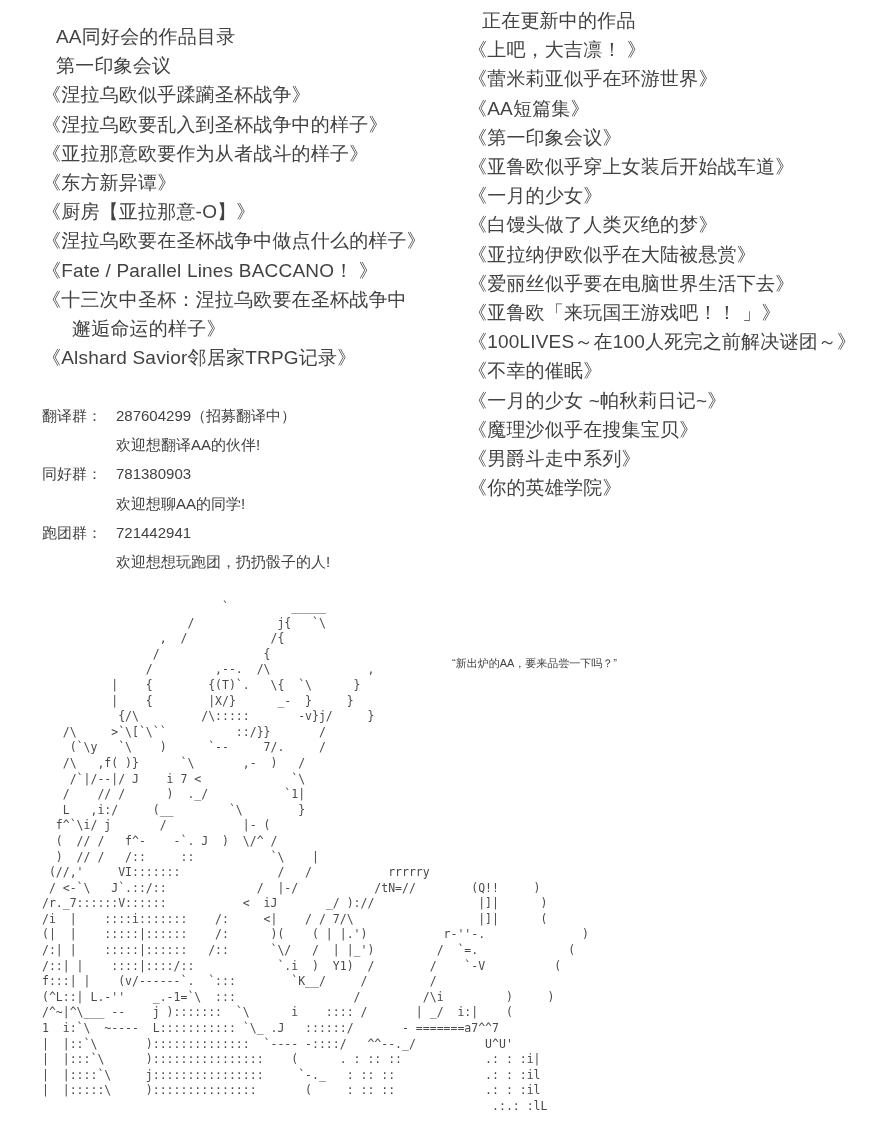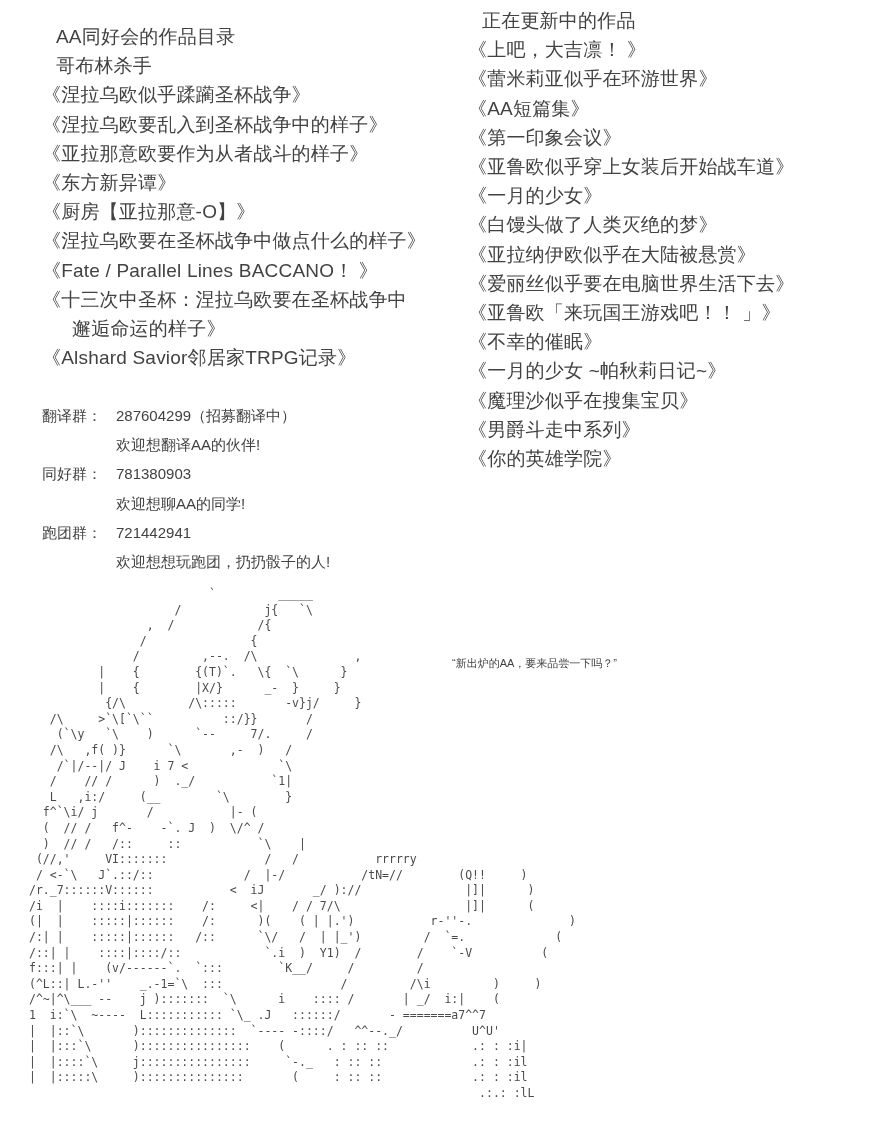--- a/index.html
+++ b/index.html
@@ -13,31 +13,31 @@
   .col-right{left:468px;top:6px;width:420px;}
   .ind1{padding-left:14px;}
   .ind2{padding-left:30px;}
   .groups{position:absolute;left:42px;top:401px;}
   .groups .line{font-size:15px;line-height:29.2px;white-space:pre;}
   .grow{display:flex;}
   .glabel{display:inline-block;min-width:74px;}
   .gnote{padding-left:74px;}
   .speech{position:absolute;left:452px;top:656px;font-size:11px;white-space:pre;}
   .aa{
-    position:absolute;left:26px;top:584px;margin:3px;
+    position:absolute;left:26px;top:584px;margin:16px;
     font-family:"DejaVu Sans Mono","Liberation Mono",monospace;
     font-size:11.5px;line-height:15.6px;color:#4a4a4a;white-space:pre;
   }
 </style>
 </head>
 <body>
 
 <section class="col col-left">
   <div class="line ind1">AA同好会的作品目录</div>
-  <div class="line ind1">哥布林杀手</div>
+  <div class="line ind1">第一印象会议</div>
   <div>
       <div class="line">《涅拉乌欧似乎蹂躏圣杯战争》</div>
       <div class="line">《涅拉乌欧要乱入到圣杯战争中的样子》</div>
       <div class="line">《亚拉那意欧要作为从者战斗的样子》</div>
       <div class="line">《东方新异谭》</div>
       <div class="line">《厨房【亚拉那意-O】》</div>
       <div class="line">《涅拉乌欧要在圣杯战争中做点什么的样子》</div>
       <div class="line">《Fate / Parallel Lines BACCANO！ 》</div>
       <div class="line">《十三次中圣杯：涅拉乌欧要在圣杯战争中</div>
       <div class="line ind2">邂逅命运的样子》</div>
@@ -69,20 +69,21 @@
       <div class="line">《上吧，大吉凛！ 》</div>
       <div class="line">《蕾米莉亚似乎在环游世界》</div>
       <div class="line">《AA短篇集》</div>
       <div class="line">《第一印象会议》</div>
       <div class="line">《亚鲁欧似乎穿上女装后开始战车道》</div>
       <div class="line">《一月的少女》</div>
       <div class="line">《白馒头做了人类灭绝的梦》</div>
       <div class="line">《亚拉纳伊欧似乎在大陆被悬赏》</div>
       <div class="line">《爱丽丝似乎要在电脑世界生活下去》</div>
       <div class="line">《亚鲁欧「来玩国王游戏吧！！ 」》</div>
+      <div class="line">《100LIVES～在100人死完之前解决谜团～》</div>
       <div class="line">《不幸的催眠》</div>
       <div class="line">《一月的少女 ~帕秋莉日记~》</div>
       <div class="line">《魔理沙似乎在搜集宝贝》</div>
       <div class="line">《男爵斗走中系列》</div>
       <div class="line">《你的英雄学院》</div>
     </div>
 </section>
 
 <div class="speech">“新出炉的AA，要来品尝一下吗？”</div>
 

